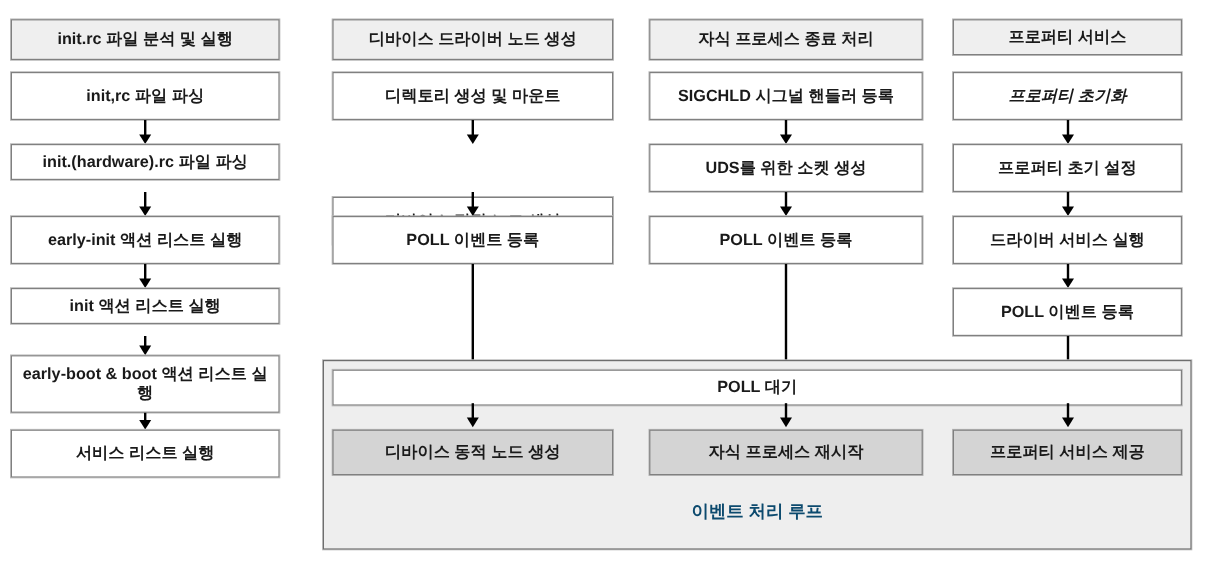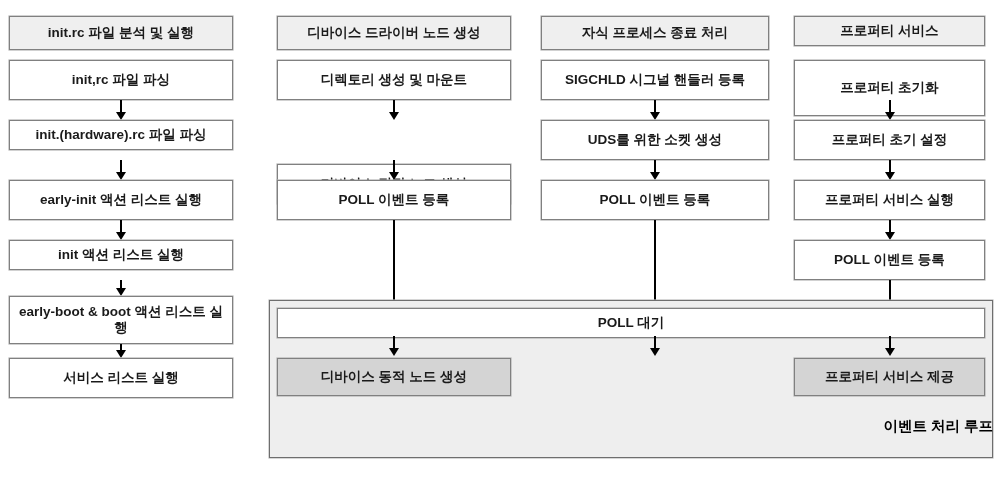--- a/index.html
+++ b/index.html
@@ -64,22 +64,22 @@
     position: absolute;
     box-sizing: border-box;
     border: 1.8px solid #6e6e6e;
     background: #eeeeee;
     box-shadow: 0 0 0 0.6px #bcbcbc;
   }
   #event-loop-label {
     position: absolute;
     font-weight: bold;
     font-size: 14.5px;
-    color: #000000;
-    text-align: right;
+    color: #0c4a6e;
+    text-align: center;
   }
 
   
   #source-caption {
     position: absolute;
     font-size: 14px;
     color: #8a8a8a;
     white-space: nowrap;
   }
 </style>
@@ -133,47 +133,48 @@
 
   <div class="node" style="left:541px; top:120px; width:228px; height:40px;">UDS를 위한 소켓 생성</div>
   <div class="vline" style="left:653.8px; top:160px; height:15px;"></div>
   <div class="arrowhead" style="left:649.5px; top:172px;"></div>
 
   <div class="node" style="left:541px; top:180px; width:228px; height:40px;">POLL 이벤트 등록</div>
   <div class="vline" style="left:653.8px; top:220px; height:90px;"></div>
 
   <div class="node header" style="left:794px; top:16px; width:191px; height:16px;">프로퍼티 서비스</div>
 
-  <div class="node" style="left:794px; top:60px; width:191px; height:56px;">프로퍼티 초기화</div>
+  <div class="node" style="left:794px; top:60px; width:191px; height:40px;font-style:italic;">프로퍼티 초기화</div>
   <div class="vline" style="left:888.8px; top:100px; height:15px;"></div>
   <div class="arrowhead" style="left:884.5px; top:112px;"></div>
 
   <div class="node" style="left:794px; top:120px; width:191px; height:40px;">프로퍼티 초기 설정</div>
   <div class="vline" style="left:888.8px; top:160px; height:15px;"></div>
   <div class="arrowhead" style="left:884.5px; top:172px;"></div>
 
-  <div class="node" style="left:794px; top:180px; width:191px; height:40px;">프로퍼티 서비스 실행</div>
+  <div class="node" style="left:794px; top:180px; width:191px; height:40px;">드라이버 서비스 실행</div>
   <div class="vline" style="left:888.8px; top:220px; height:15px;"></div>
   <div class="arrowhead" style="left:884.5px; top:232px;"></div>
 
   <div class="node" style="left:794px; top:240px; width:191px; height:40px;">POLL 이벤트 등록</div>
   <div class="vline" style="left:888.8px; top:280px; height:30px;"></div>
 
   <div id="event-loop-container" style="left:269px; top:300px; width:724px; height:158px;"></div>
 
   <div class="node" style="left:277px; top:308px; width:708px; height:28px;">POLL 대기</div>
 
   <div class="vline" style="left:392.8px; top:336px; height:14px;"></div>
   <div class="arrowhead" style="left:388.5px; top:348px;"></div>
 
   <div class="vline" style="left:653.8px; top:336px; height:14px;"></div>
   <div class="arrowhead" style="left:649.5px; top:348px;"></div>
 
   <div class="vline" style="left:888.8px; top:336px; height:14px;"></div>
   <div class="arrowhead" style="left:884.5px; top:348px;"></div>
 
   <div class="node shaded" style="left:277px; top:358px; width:234px; height:38px;">디바이스 동적 노드 생성</div>
+  <div class="node shaded" style="left:541px; top:358px; width:228px; height:38px;">자식 프로세스 재시작</div>
   <div class="node shaded" style="left:794px; top:358px; width:191px; height:38px;">프로퍼티 서비스 제공</div>
 
   <div id="event-loop-label" style="left:269px; top:417px; width:724px;">이벤트 처리 루프</div>
 
 
 </div>
 
 </body></html>

